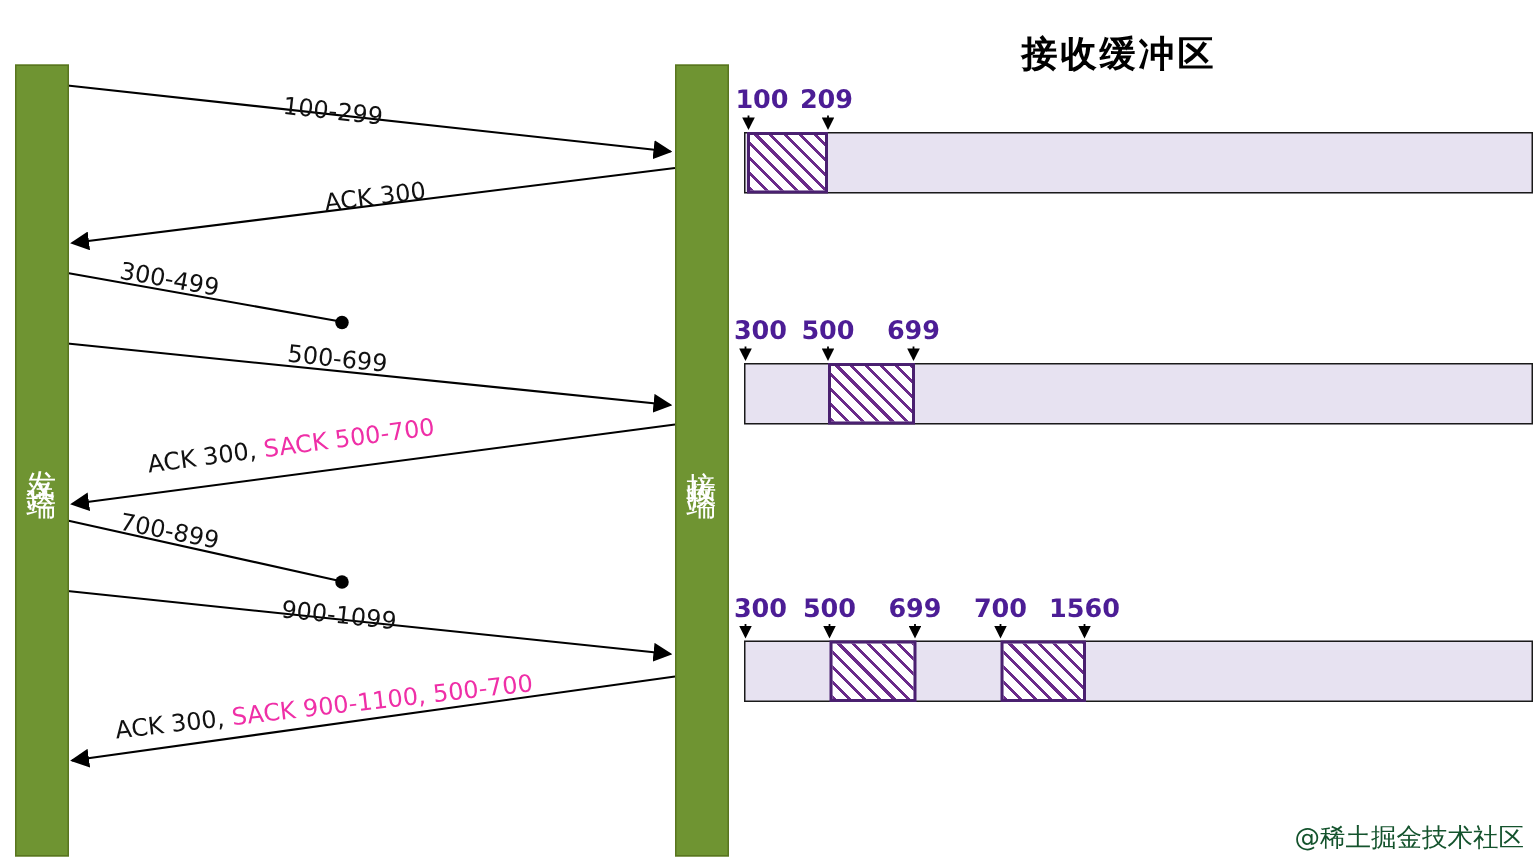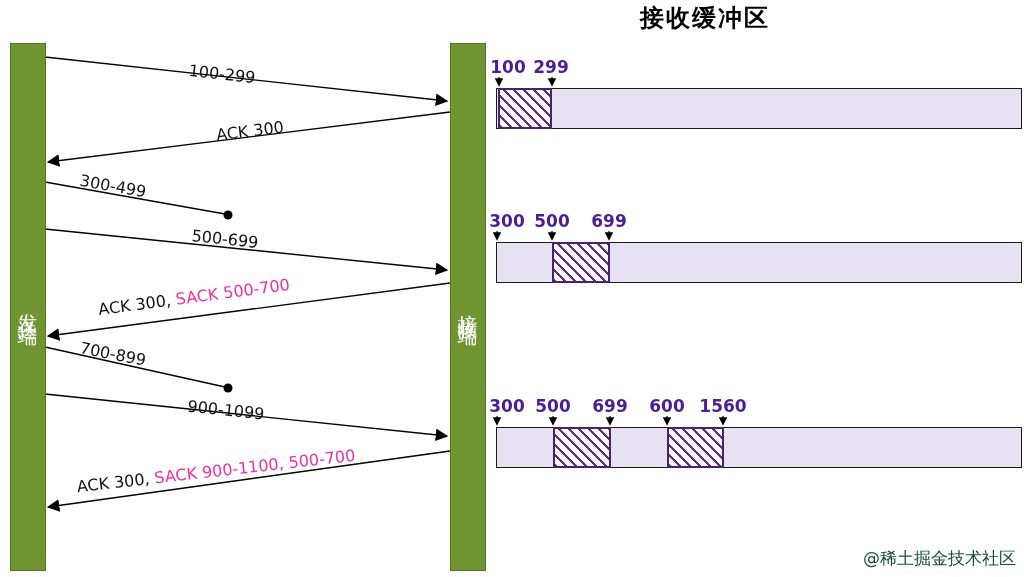--- a/index.html
+++ b/index.html
@@ -12,21 +12,21 @@
         font-size:20px;letter-spacing:6px;line-height:1;white-space:nowrap;
         font-family:"DejaVu Sans","Liberation Sans",sans-serif;}
 
   #arrows-layer{position:absolute;left:0;top:0;width:1024px;height:577px;pointer-events:none;}
   #arrows-layer line{stroke:#000;stroke-width:1.4;}
   #arrows-layer line.tick{stroke-width:1.2;}
 
   .msg-label{position:absolute;white-space:nowrap;font-size:16px;color:#111;}
   .sack-part{color:var(--sack-pink,#ef2fa7);}
 
-  .diagram-title{position:absolute;left:640px;top:2px;width:212px;
+  .diagram-title{position:absolute;left:640px;top:20px;width:212px;text-align:center;
         font-family:"DejaVu Serif","Liberation Serif",serif;font-size:24px;font-weight:600;
         letter-spacing:2px;color:#000;}
 
   .buffer{position:absolute;left:496px;width:526px;height:41px;
         background:var(--buffer-fill,#e7e2f1);border:1px solid #1a1a1a;box-sizing:border-box;}
   .hatch{position:absolute;top:-1px;height:41px;box-sizing:border-box;
         border:2px solid #4a2070;
         background:repeating-linear-gradient(45deg,var(--hatch-purple,#6a2a8a) 0 2px,#ffffff 2px 7px);}
 
   .tick-label{position:absolute;transform:translateX(-50%);font-weight:bold;
@@ -90,36 +90,36 @@
   </div>
   <div class="msg-label" style="left:113px;top:354px;transform:translate(-50%,-50%) rotate(11deg);">700-899</div>
   <div class="msg-label" style="left:226px;top:410px;transform:translate(-50%,-50%) rotate(6deg);">900-1099</div>
   <div class="msg-label" style="left:216px;top:471px;transform:translate(-50%,-50%) rotate(-6.5deg);">
     <span>ACK 300, </span><span class="sack-part">SACK 900-1100, 500-700</span>
   </div>
 
   <div class="diagram-title">接收缓冲区</div>
 
   <span class="tick-label" style="left:508px;top:57px;">100</span>
-  <span class="tick-label" style="left:551px;top:57px;">299</span>
+  <span class="tick-label" style="left:551px;top:57px;">209</span>
   <div class="buffer" style="top:88px;">
     <div class="hatch" style="left:1px;width:54px;"></div>
   </div>
 
   <span class="tick-label" style="left:507px;top:211px;">300</span>
   <span class="tick-label" style="left:552px;top:211px;">500</span>
   <span class="tick-label" style="left:609px;top:211px;">699</span>
   <div class="buffer" style="top:242px;">
     <div class="hatch" style="left:55px;width:58px;"></div>
   </div>
 
   <span class="tick-label" style="left:507px;top:396px;">300</span>
   <span class="tick-label" style="left:553px;top:396px;">500</span>
   <span class="tick-label" style="left:610px;top:396px;">699</span>
-  <span class="tick-label" style="left:667px;top:396px;">600</span>
+  <span class="tick-label" style="left:667px;top:396px;">700</span>
   <span class="tick-label" style="left:723px;top:396px;">1560</span>
   <div class="buffer" style="top:427px;">
     <div class="hatch" style="left:56px;width:58px;"></div>
     <div class="hatch" style="left:170px;width:57px;"></div>
   </div>
 
   <div class="watermark">@稀土掘金技术社区</div>
 
 </div>
 

